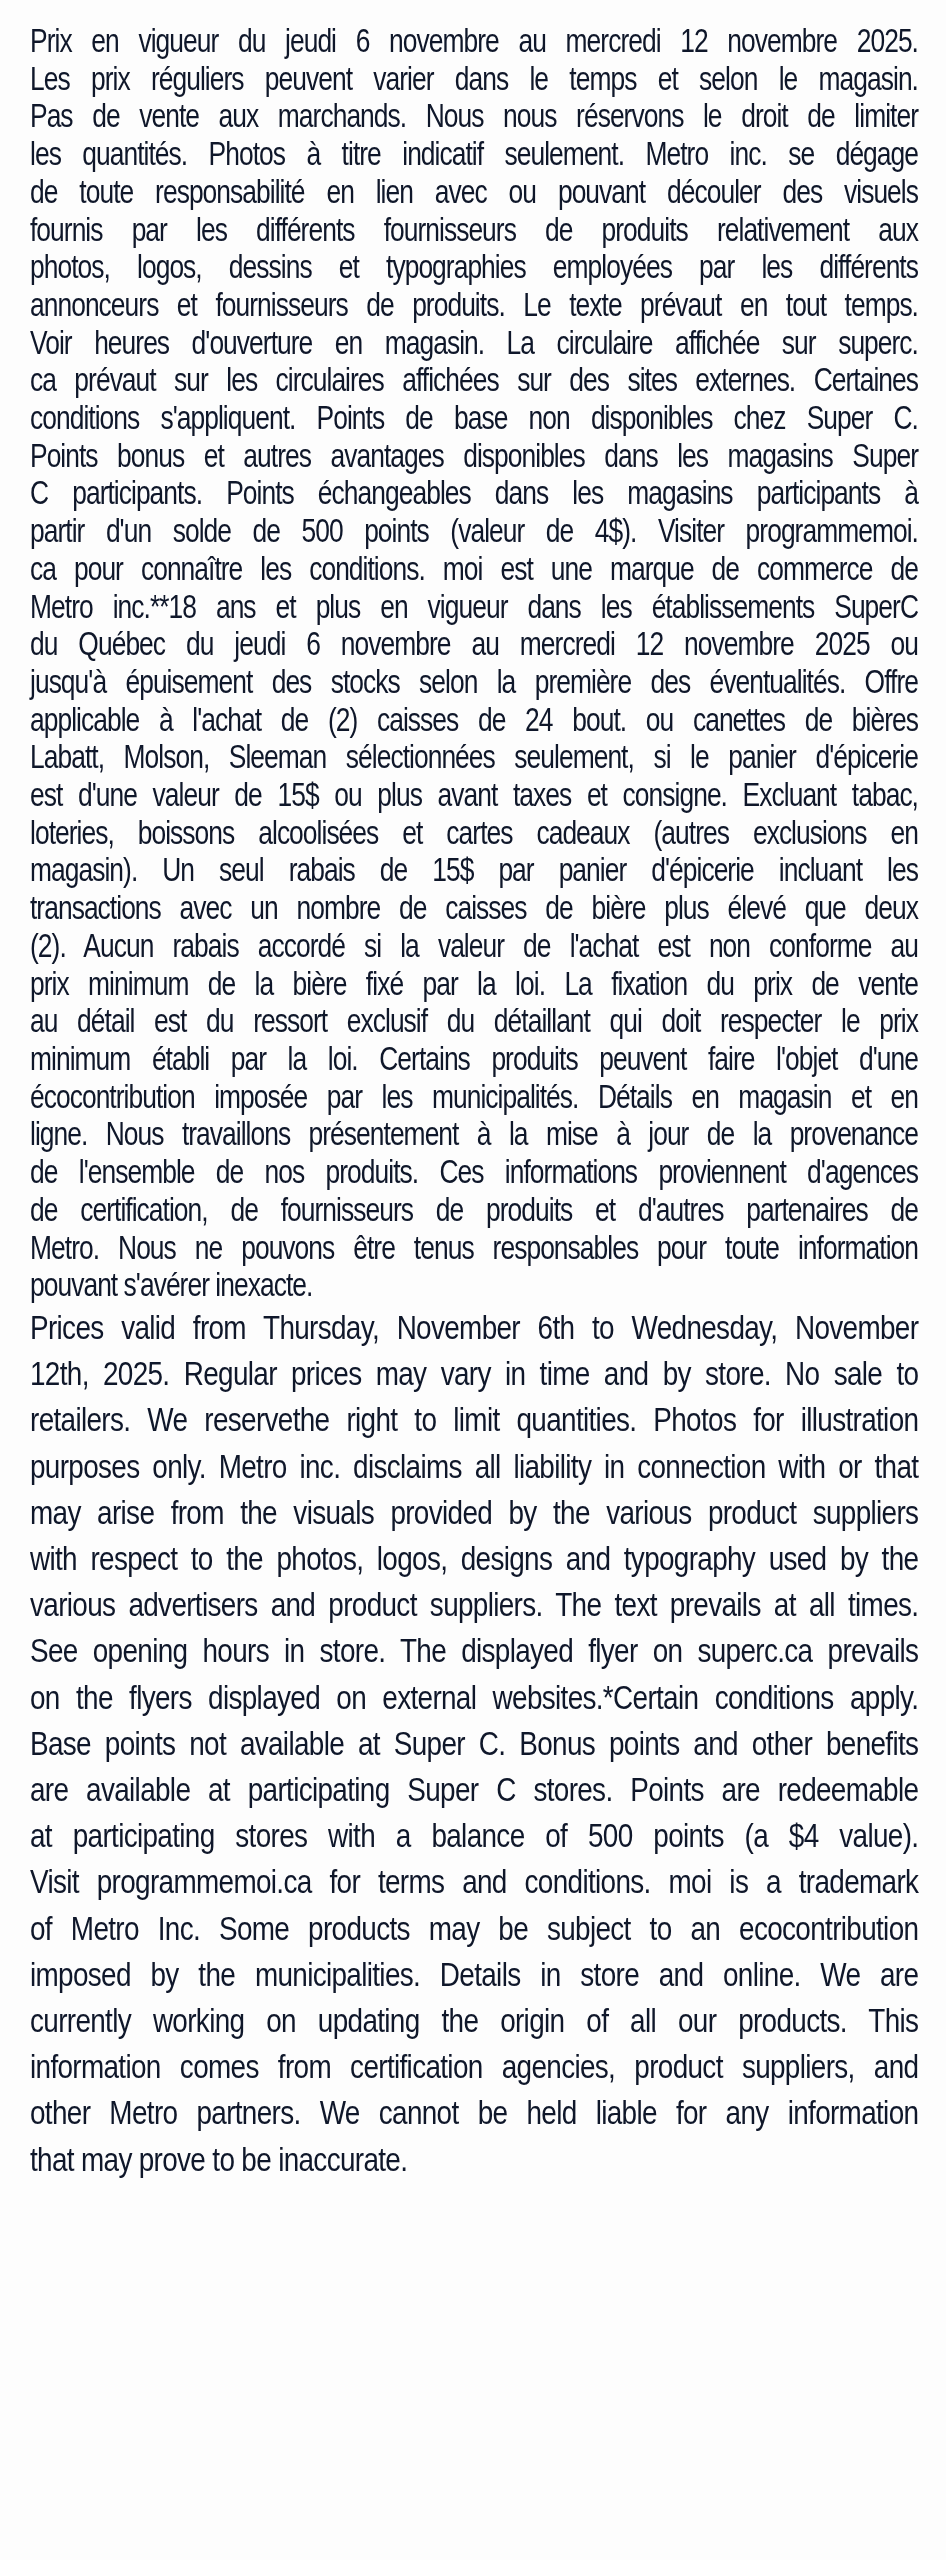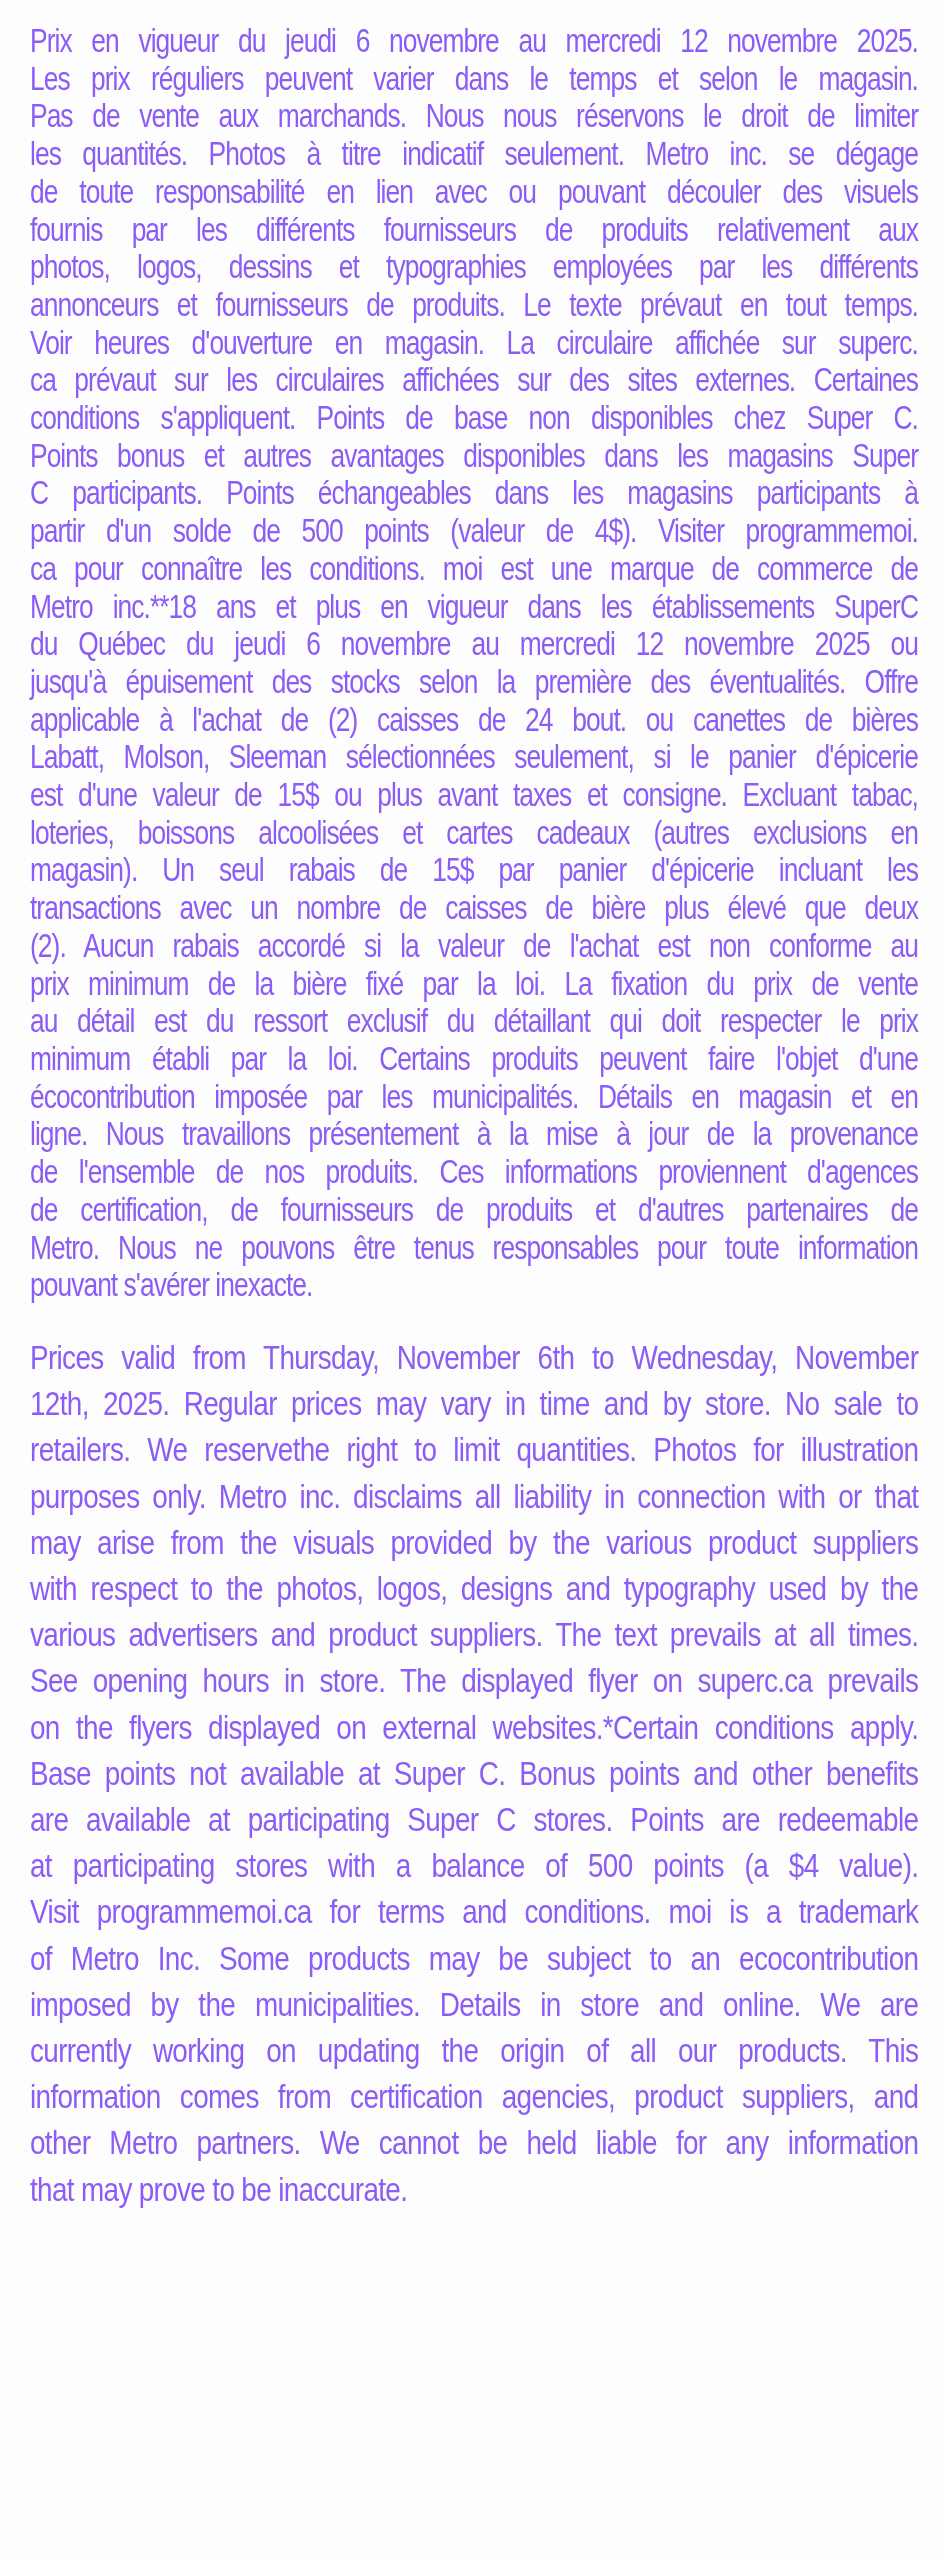--- a/index.html
+++ b/index.html
@@ -1,22 +1,22 @@
 <!DOCTYPE html>
 <html><head>
   <meta charset="utf-8">
   <style>
     html, body { margin:0; padding:0; background:#fdfdfd; }
     body { width:946px; height:2560px; overflow:hidden; position:relative; }
-    .doc { position:absolute; left:30px; top:22px; width:888px; color:#8b5cf6; font-family:"Liberation Sans Narrow","Liberation Sans",sans-serif; }
+    .doc { position:absolute; left:30px; top:22px; width:888px; color:#0f172a; font-family:"Liberation Sans Narrow","Liberation Sans",sans-serif; }
     .para { margin:0; }
     .line { display:block; white-space:nowrap; text-align:justify; text-align-last:justify; transform-origin:left top; }
     .fr .line { font-size:33px; line-height:37.7px; letter-spacing:-1.2px; transform:scaleX(0.80); width:125%; }
     .fr .line.last { text-align-last:left; }
-    .en { margin-top:30px; }
+    .en { }
     .en .line { font-size:34px; line-height:46.2px; letter-spacing:-0.8px; transform:scaleX(0.82); width:122%; }
     .en .line.last { text-align-last:left; }
   </style>
 </head>
 <body>
 
 <div class="doc">
   <div class="para fr" id="fr-para">
       <span class="line">Prix en vigueur du jeudi 6 novembre au mercredi 12 novembre 2025.</span>
       <span class="line">Les prix réguliers peuvent varier dans le temps et selon le magasin.</span>

